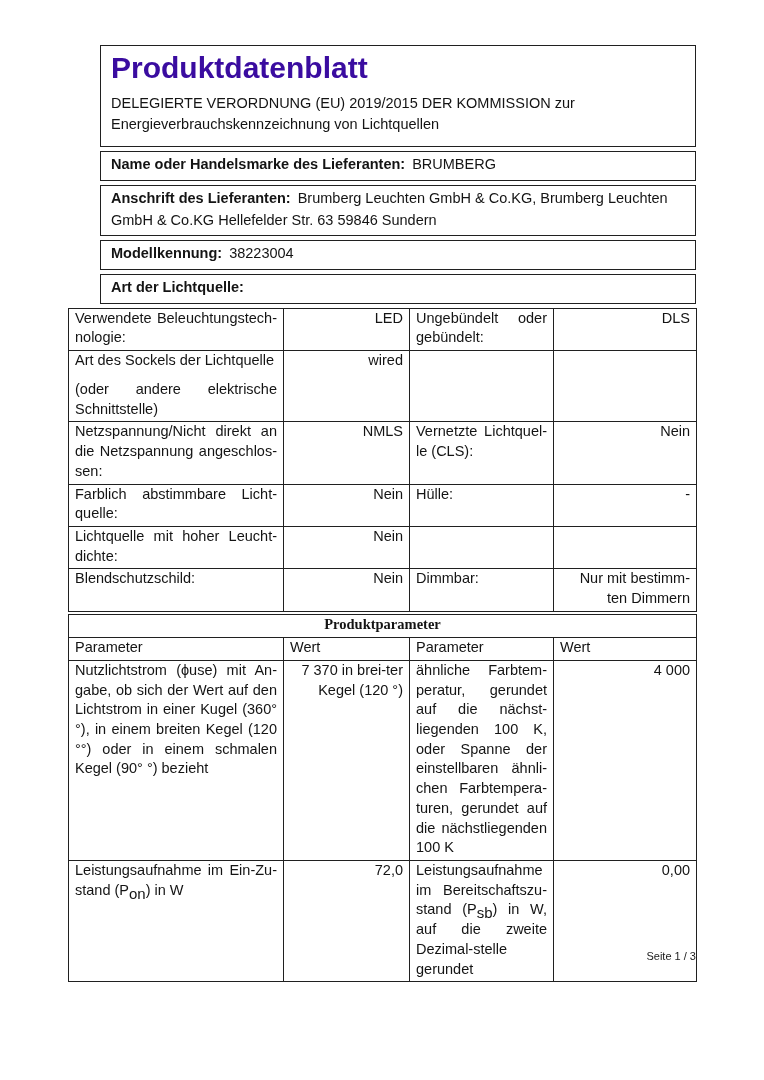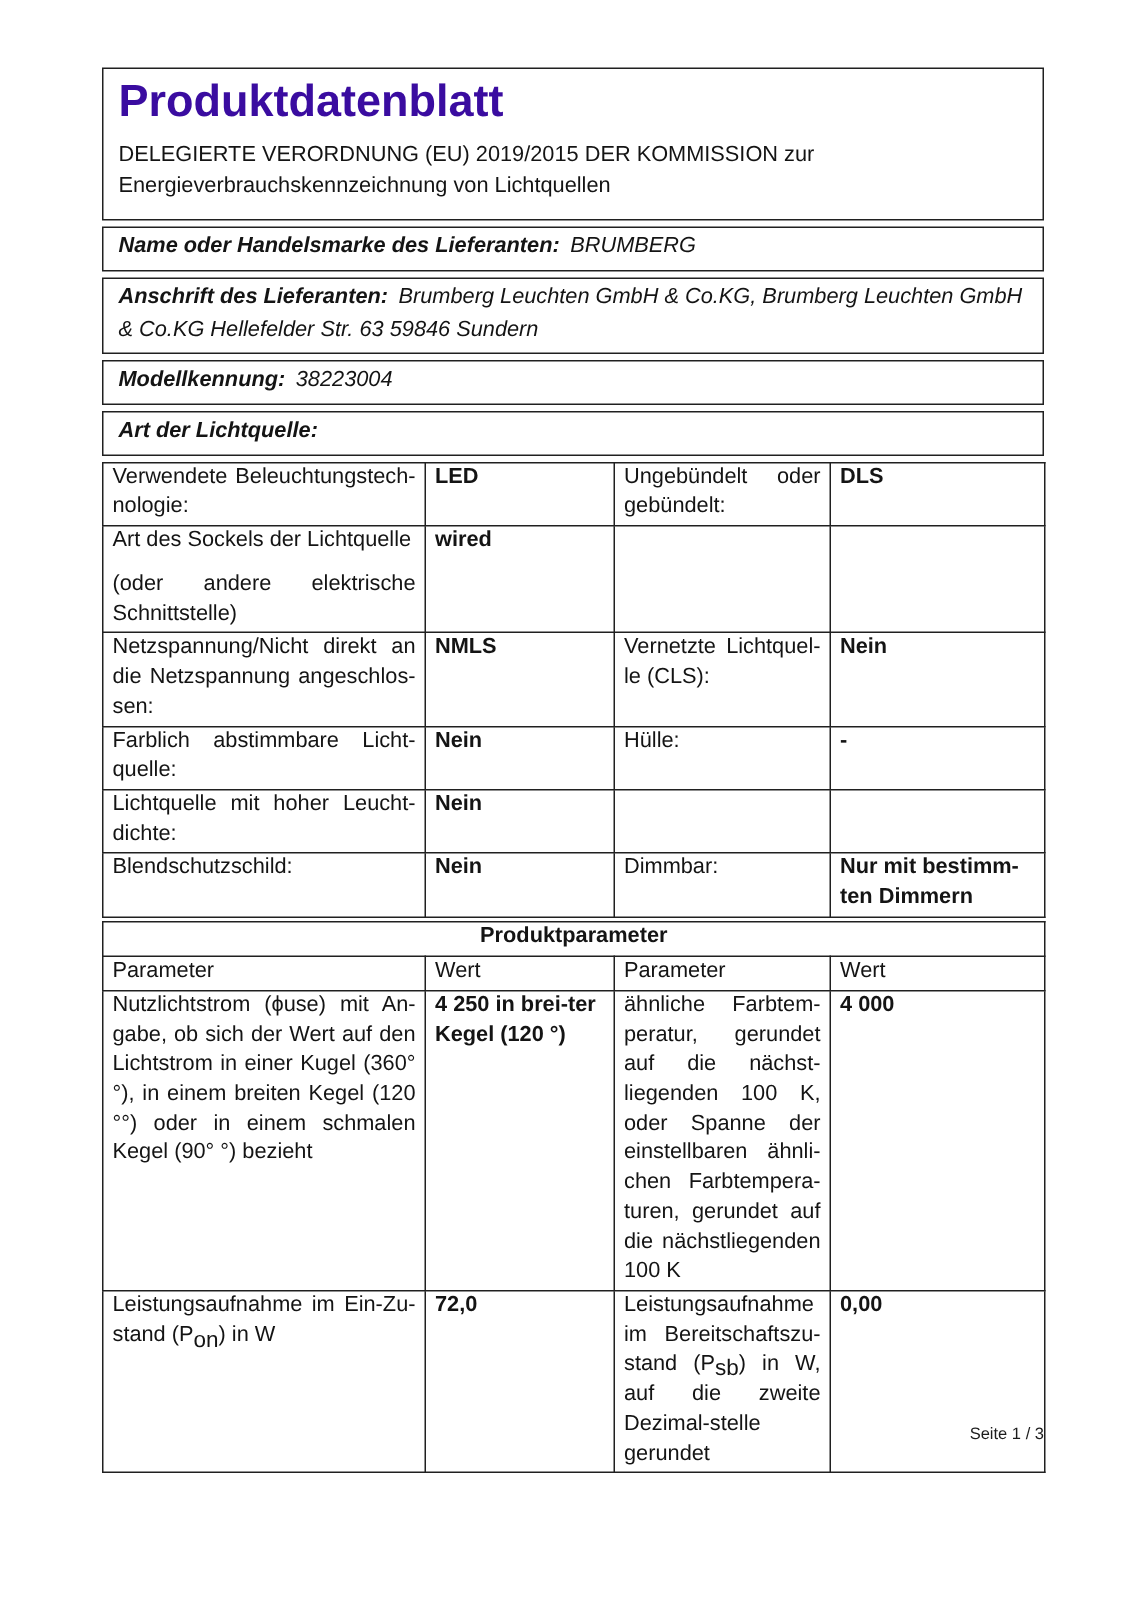--- a/index.html
+++ b/index.html
@@ -4,38 +4,38 @@
 <style>
   :root { --title_purple: #3a0ca0; --line: #202020; --ink: #141414; }
   * { box-sizing: border-box; }
   html, body { margin: 0; padding: 0; }
   body {
     width: 764px; height: 1080px; background: #ffffff;
     font-family: "Liberation Sans", sans-serif; color: var(--ink);
   }
   .page { width: 764px; height: 1080px; padding: 45px 68px 0 68px; position: relative; }
 
-  .box { border: 1.5px solid var(--line); margin-bottom: 4px; background: #fff; }
+  .box { border: 1.5px solid var(--line); margin-bottom: 4px; background: #fff; margin-left: 32px; }
   .hdr { padding: 5px 10px 10px 10px; }
   .title { font-size: 30px; font-weight: 700; color: var(--title_purple); line-height: 1.15; }
   .subtitle { margin-top: 7px; font-size: 14.5px; line-height: 1.5; }
 
-  .line-box { padding: 2px 10px 4px 10px; font-size: 14.5px; line-height: 1.5; font-style: italic; }
+  .line-box { padding: 2px 10px 4px 10px; font-size: 14.5px; line-height: 1.5; }
   .lbl { font-weight: 700; }
   .val { margin-left: 7px; }
 
   table { border-collapse: collapse; table-layout: fixed; width: 628px; margin: 0 0 2px 0; padding-left: 20px; }
   td {
     border: 1.5px solid var(--line); vertical-align: top;
     padding: 0px 6px 2px 6px; font-size: 14.5px; line-height: 1.36;
     overflow-wrap: break-word;
   }
   .jl { text-align: justify; }
-  .ctr { text-align: left; font-weight: bold; }
-  .sec { text-align: center; font-weight: 700; padding-top: 0; }
+  .ctr { text-align: right; }
+  .sec { text-align: center; font-weight: 700; padding-top: 0; font-family: Liberation Serif, serif; }
   .para2 { margin-top: 9px; }
   sub { font-size: 15px; line-height: 0; }
 
   .footer { position: absolute; right: 68px; top: 950px; font-size: 11px; color: #1c1c1c; }
 </style>
 </head>
 <body>
 
 <div class="page">
 
@@ -122,21 +122,21 @@
       <td class="sec" colspan="4">Produktparameter</td>
     </tr>
     <tr style="height:21px">
       <td>Parameter</td>
       <td>Wert</td>
       <td>Parameter</td>
       <td>Wert</td>
     </tr>
     <tr style="height:188px">
       <td class="jl">Nutzlichtstrom (ϕuse) mit An-gabe, ob sich der Wert auf den Lichtstrom in einer Kugel (360° °), in einem breiten Kegel (120 °°) oder in einem schmalen Kegel (90° °) bezieht</td>
-      <td class="ctr">4 250 in brei-ter Kegel (120 °)</td>
+      <td class="ctr">7 370 in brei-ter Kegel (120 °)</td>
       <td class="jl">ähnliche Farbtem-peratur, gerundet auf die nächst-liegenden 100 K, oder Spanne der einstellbaren ähnli-chen Farbtempera-turen, gerundet auf die nächstliegenden 100 K</td>
       <td class="ctr">4 000</td>
     </tr>
     <tr style="height:96px">
       <td class="jl">
         <span>Leistungsaufnahme im Ein-Zu-stand (P</span><sub>on</sub><span>) in W</span>
       </td>
       <td class="ctr">72,0</td>
       <td class="jl">
         <span>Leistungsaufnahme im Bereitschaftszu-stand (P</span><sub>sb</sub><span>) in W, auf die zweite Dezimal-stelle gerundet</span>

